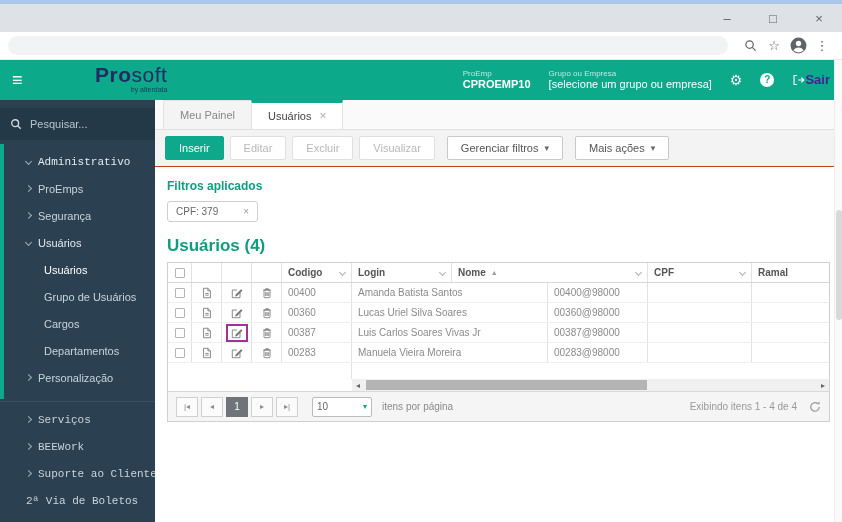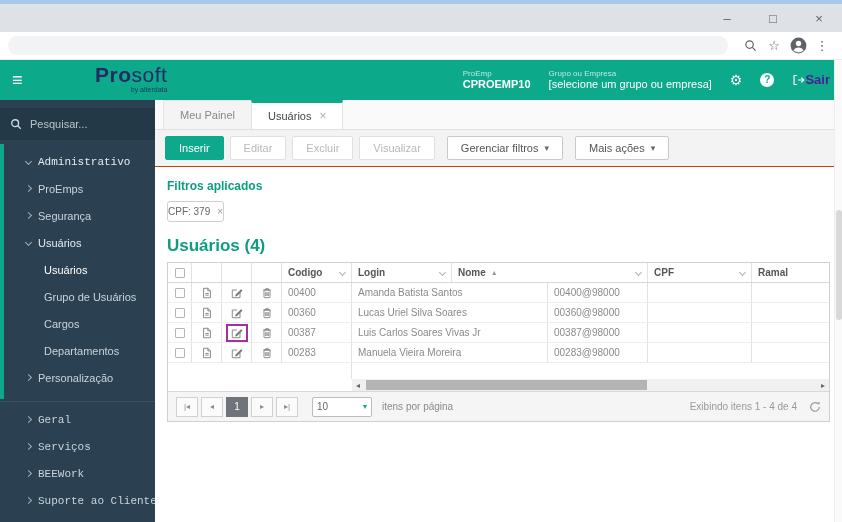--- a/index.html
+++ b/index.html
@@ -72,22 +72,22 @@
   .btn { font-size:11px; padding:5px 13px; border:1px solid #d6d6d6; background:#fff; border-radius:2px; cursor:pointer;
          font-family:"Liberation Sans",sans-serif; display:flex; align-items:center; gap:6px; }
   .btn.primary { background:#0ea88c; border-color:#0ea88c; color:#fff; }
   .btn.disabled { color:#b8b8b8; border-color:#e0e0e0; cursor:default; }
   .btn.dropdown { color:#555; border-color:#c9c9c9; margin-left:6px; }
   .btn .caret { font-size:9px; color:#666; }
 
   .section-pad { padding:0 10px 0 12px; }
   .filters-title { color:#0f9d82; font-weight:bold; font-size:12px; margin-top:12px; }
   .chip-row { margin-top:8px; display:flex; }
-  .chip { border:1px solid #cfcfcf; border-radius:3px; background:#fff; padding:4px 0; font-size:10px; color:#666;
-          display:flex; align-items:center; gap:7px; cursor:default;text-align:right; }
+  .chip { border:1px solid #cfcfcf; border-radius:3px; background:#fff; padding:4px 8px; font-size:10px; color:#666;
+          display:flex; align-items:center; gap:25px; cursor:default;text-align:right; }
   .chip .chip-x { color:#9a9a9a; font-size:10px; cursor:pointer; }
 
   .grid-title { color:#0f9d82; font-weight:bold; font-size:17px; margin-top:14px; margin-bottom:6px; }
 
   .grid { border:1px solid #d0d0d0; margin-right:2px; }
   .tr { display:flex; height:20px; align-items:stretch; }
   .th, .td { display:flex; align-items:center; padding:0 6px; border-right:1px solid #e2e2e2; overflow:hidden; white-space:nowrap; }
   .th { font-weight:bold; color:#555; font-size:10px; }
   .td { color:#8a8a8a; font-size:10px; }
   .thead { border-bottom:1px solid #d8d8d8; }
@@ -234,24 +234,20 @@
       <div class="nav-item lvl1">
         <span class="chev right"></span>
         <span class="nav-label">Personalização</span>
       </div>
     </div>
 
     <div class="side-sep"></div>
 
     <div class="nav-item lvl0">
       <span class="chev right"></span>
-      <span class="nav-label">Geral</span>
-    </div>
-    <div class="nav-item lvl0">
-      <span class="chev right"></span>
       <span class="nav-label">Serviços</span>
     </div>
     <div class="nav-item lvl0">
       <span class="chev right"></span>
       <span class="nav-label">BEEWork</span>
     </div>
     <div class="nav-item lvl0">
       <span class="chev right"></span>
       <span class="nav-label">Suporte ao Cliente</span>
     </div>

